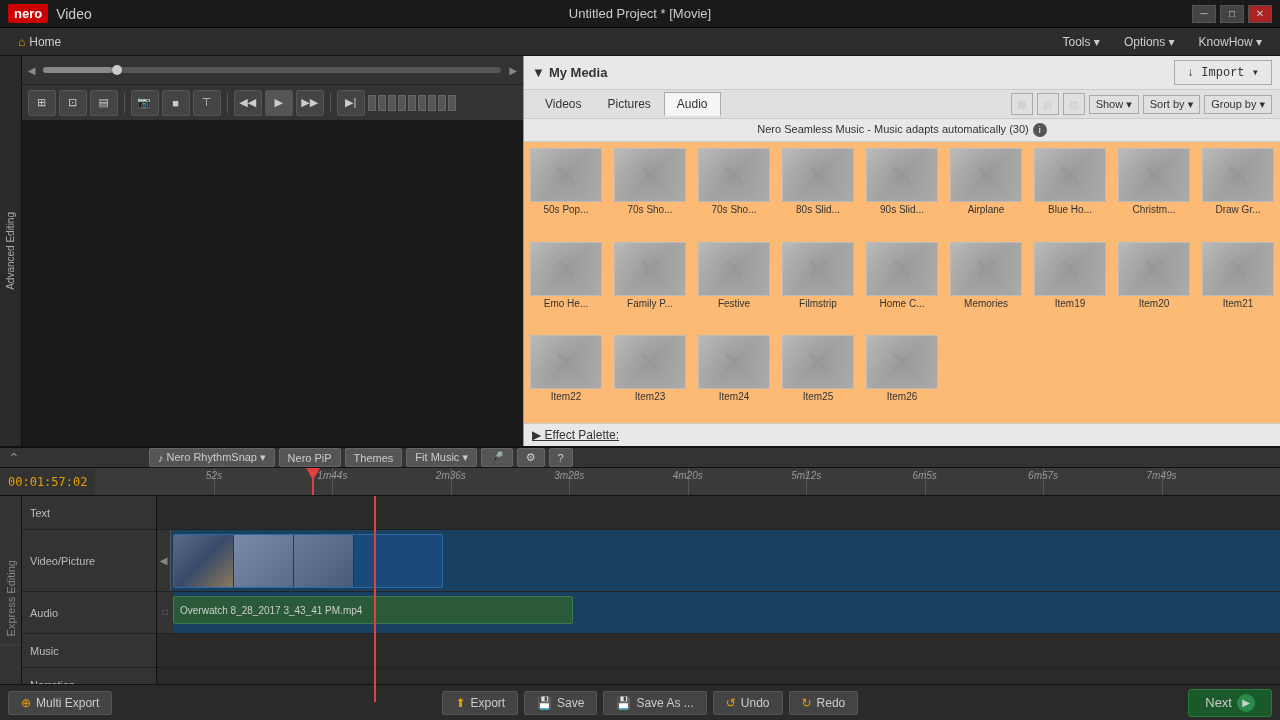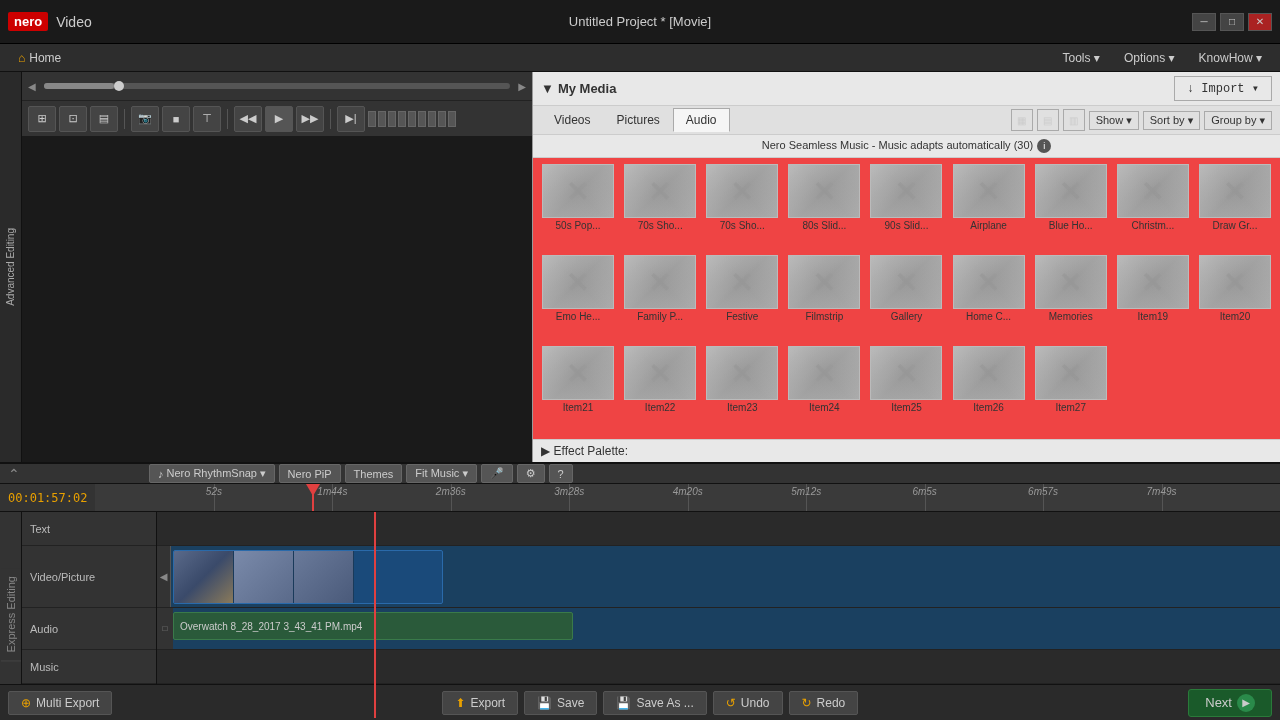--- a/index.html
+++ b/index.html
@@ -1,19 +1,19 @@
 <!DOCTYPE html>
 <html><head>
   <meta charset="utf-8">
   <style>
     * { box-sizing: border-box; margin: 0; padding: 0; }
     body { width: 1280px; height: 720px; background: #2a2a2a; font-family: Arial, sans-serif; font-size: 12px; color: #ccc; overflow: hidden; }
 
     
-    #title-bar { background: #1a1a1a; height: 44px; display: flex; align-items: center; justify-content: space-between; padding: 0 8px; border-bottom: 1px solid #000; }
+    #title-bar { background: #1a1a1a; height: 28px; display: flex; align-items: center; justify-content: space-between; padding: 0 8px; border-bottom: 1px solid #000; }
     #title-bar .left { display: flex; align-items: center; gap: 8px; }
     #nero-logo { background: #cc0000; color: white; font-weight: bold; padding: 2px 6px; font-size: 13px; border-radius: 2px; }
     #app-name { color: #ccc; font-size: 14px; }
     #project-title { color: #ccc; font-size: 13px; position: absolute; left: 50%; transform: translateX(-50%); }
     #title-bar .right { display: flex; gap: 4px; }
     .win-btn { width: 24px; height: 18px; background: #444; border: 1px solid #555; display: flex; align-items: center; justify-content: center; cursor: pointer; font-size: 10px; color: #ccc; }
 
     
     #menu-bar { background: #2d2d2d; height: 28px; display: flex; align-items: center; padding: 0 8px; border-bottom: 1px solid #111; gap: 4px; }
     .menu-item { padding: 4px 10px; color: #ccc; cursor: pointer; font-size: 12px; display: flex; align-items: center; gap: 4px; }
@@ -50,30 +50,30 @@
     #media-header { background: #e8e8e8; padding: 4px 8px; display: flex; align-items: center; justify-content: space-between; border-bottom: 1px solid #ccc; }
     #media-title { font-weight: bold; color: #333; font-size: 13px; display: flex; align-items: center; gap: 4px; }
     #import-btn { background: #e8e8e8; border: 1px solid #aaa; padding: 4px 12px; cursor: pointer; display: flex; align-items: center; gap: 4px; font-size: 12px; color: #333; font-family: Liberation Mono, monospace; }
     #media-tabs { background: #e0e0e0; display: flex; align-items: center; padding: 2px 8px; border-bottom: 1px solid #ccc; justify-content: space-between; }
     .media-tab { padding: 4px 12px; cursor: pointer; font-size: 12px; color: #333; border: 1px solid transparent; }
     .media-tab.active { background: #f5f5f5; border: 1px solid #aaa; border-bottom: 1px solid #f5f5f5; }
     #media-toolbar { display: flex; align-items: center; gap: 4px; }
     .media-tool-btn { background: #e0e0e0; border: 1px solid #aaa; width: 22px; height: 22px; display: flex; align-items: center; justify-content: center; cursor: pointer; font-size: 10px; }
     .media-dropdown { background: #e0e0e0; border: 1px solid #aaa; padding: 2px 6px; cursor: pointer; font-size: 11px; color: #333; display: flex; align-items: center; gap: 2px; }
     #seamless-music-bar { background: #e8e8e8; padding: 4px 8px; text-align: center; border-bottom: 1px solid #ccc; font-size: 11px; color: #333; display: flex; align-items: flex-start; justify-content: center; gap: 4px; }
-    #media-grid { flex: 1; overflow-y: auto; padding: 6px; display: grid; grid-template-columns: repeat(9, 1fr); gap: 4px; background: #ef4444; }
+    #media-grid { flex: 1; overflow-y: auto; padding: 6px; display: grid; grid-template-columns: repeat(9, 1fr); gap: 12px; background: #fdba74; }
     .media-item { display: flex; flex-direction: column; align-items: center; gap: 2px; cursor: pointer; }
     .media-thumb { width: 72px; height: 54px; background: #ccc; border: 1px solid #bbb; position: relative; display: flex; align-items: center; justify-content: center; overflow: hidden; }
     .media-thumb-inner { width: 100%; height: 100%; background: linear-gradient(135deg, #bbb 0%, #999 50%, #aaa 100%); position: relative; }
     .media-thumb-inner::before { content: '✕'; position: absolute; top: 50%; left: 50%; transform: translate(-50%, -50%); font-size: 28px; color: rgba(150,150,150,0.6); font-weight: bold; }
     .media-thumb-inner::after { content: ''; position: absolute; top: 0; left: 0; right: 0; bottom: 0; background: linear-gradient(45deg, rgba(180,180,180,0.5) 0%, transparent 50%, rgba(180,180,180,0.5) 100%); }
     .media-label { font-size: 10px; color: #333; text-align: center; width: 72px; overflow: hidden; text-overflow: ellipsis; white-space: nowrap; }
 
     
-    #effect-palette { background: #e8e8e8; padding: 4px 8px; border-top: 1px solid #ccc; font-size: 12px; color: #333; display: flex; align-items: center; gap: 4px; cursor: pointer; }
+    #effect-palette { background: #e8e8e8; padding: 4px 8px; border-top: 1px solid #ccc; font-size: 12px; color: #333; display: flex; align-items: center; gap: 4px; cursor: pointer; text-decoration: underline; }
 
     
     #timeline-section { height: 270px; background: #2a2a2a; border-top: 2px solid #111; display: flex; flex-direction: column; }
     #timeline-toolbar { background: #333; height: 32px; display: flex; align-items: center; padding: 0 8px; gap: 6px; border-bottom: 1px solid #111; }
     .tl-tool-btn { background: #555; border: 1px solid #666; color: #ccc; padding: 2px 8px; font-size: 11px; cursor: pointer; display: flex; align-items: center; gap: 3px; border-radius: 2px; }
     #time-code { background: #333; color: #e8a000; padding: 4px 8px; font-family: monospace; font-size: 12px; border-bottom: 1px solid #111; height: 28px; display: flex; align-items: center; }
     #timeline-ruler-bar { flex: 1; background: #3a3a3a; height: 28px; position: relative; border-bottom: 1px solid #111; overflow: hidden; font-style: italic; }
     .ruler-mark { position: absolute; top: 0; bottom: 0; width: 1px; background: #555; }
     .ruler-label { position: absolute; top: 2px; font-size: 10px; color: #999; transform: translateX(-50%); }
     #playhead { position: absolute; top: 0; bottom: 0; width: 2px; background: #e04040; left: 217px; z-index: 10; }
@@ -285,26 +285,20 @@
         <div class="media-item">
           <div class="media-thumb">
             <div class="media-thumb-inner"></div>
           </div>
           <div class="media-label">Filmstrip</div>
         </div>
         <div class="media-item">
           <div class="media-thumb">
             <div class="media-thumb-inner"></div>
           </div>
-          <div class="media-label">Gallery</div>
-        </div>
-        <div class="media-item">
-          <div class="media-thumb">
-            <div class="media-thumb-inner"></div>
-          </div>
           <div class="media-label">Home C...</div>
         </div>
         <div class="media-item">
           <div class="media-thumb">
             <div class="media-thumb-inner"></div>
           </div>
           <div class="media-label">Memories</div>
         </div>
         <div class="media-item">
           <div class="media-thumb">
@@ -346,26 +340,20 @@
           <div class="media-thumb">
             <div class="media-thumb-inner"></div>
           </div>
           <div class="media-label">Item25</div>
         </div>
         <div class="media-item">
           <div class="media-thumb">
             <div class="media-thumb-inner"></div>
           </div>
           <div class="media-label">Item26</div>
-        </div>
-        <div class="media-item">
-          <div class="media-thumb">
-            <div class="media-thumb-inner"></div>
-          </div>
-          <div class="media-label">Item27</div>
         </div>
       </div>
     <div id="effect-palette">
       <span>▶ Effect Palette:</span>
     </div>
   </div>
 </div>
 
 <div id="timeline-section">
 

